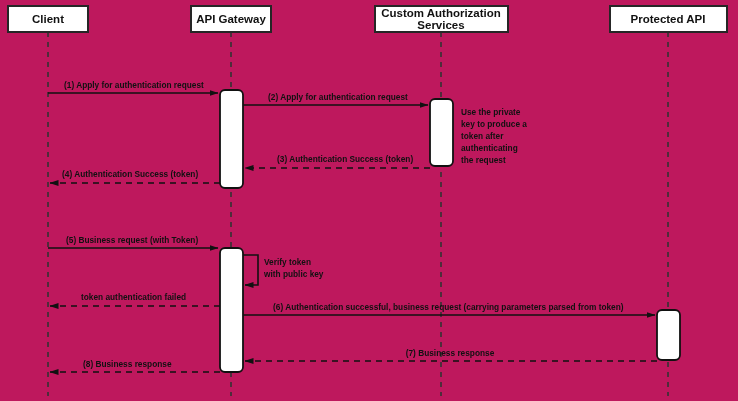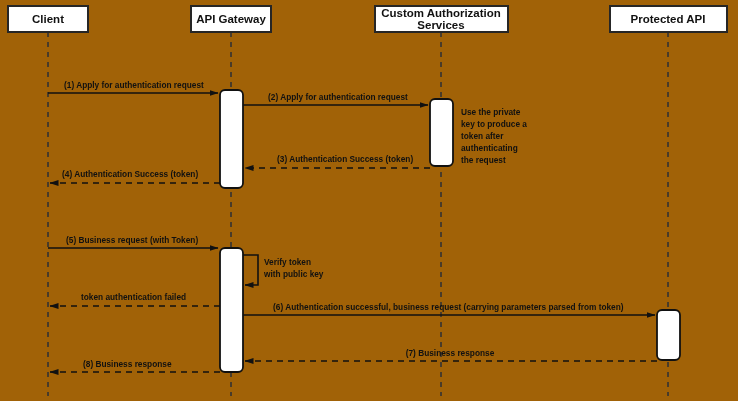--- a/index.html
+++ b/index.html
@@ -8,21 +8,21 @@
     padding: 0;
     background: #ffffff;
   }
   body {
     font-family: "Liberation Sans", sans-serif;
   }
   #diagram-root {
     position: relative;
     width: 738px;
     height: 401px;
-    background: #a16207;
+    background: #be185d;
     overflow: hidden;
   }
   svg.diagram-canvas {
     position: absolute;
     left: 0;
     top: 0;
     width: 738px;
     height: 401px;
   }
   .lifeline-box-rect {

